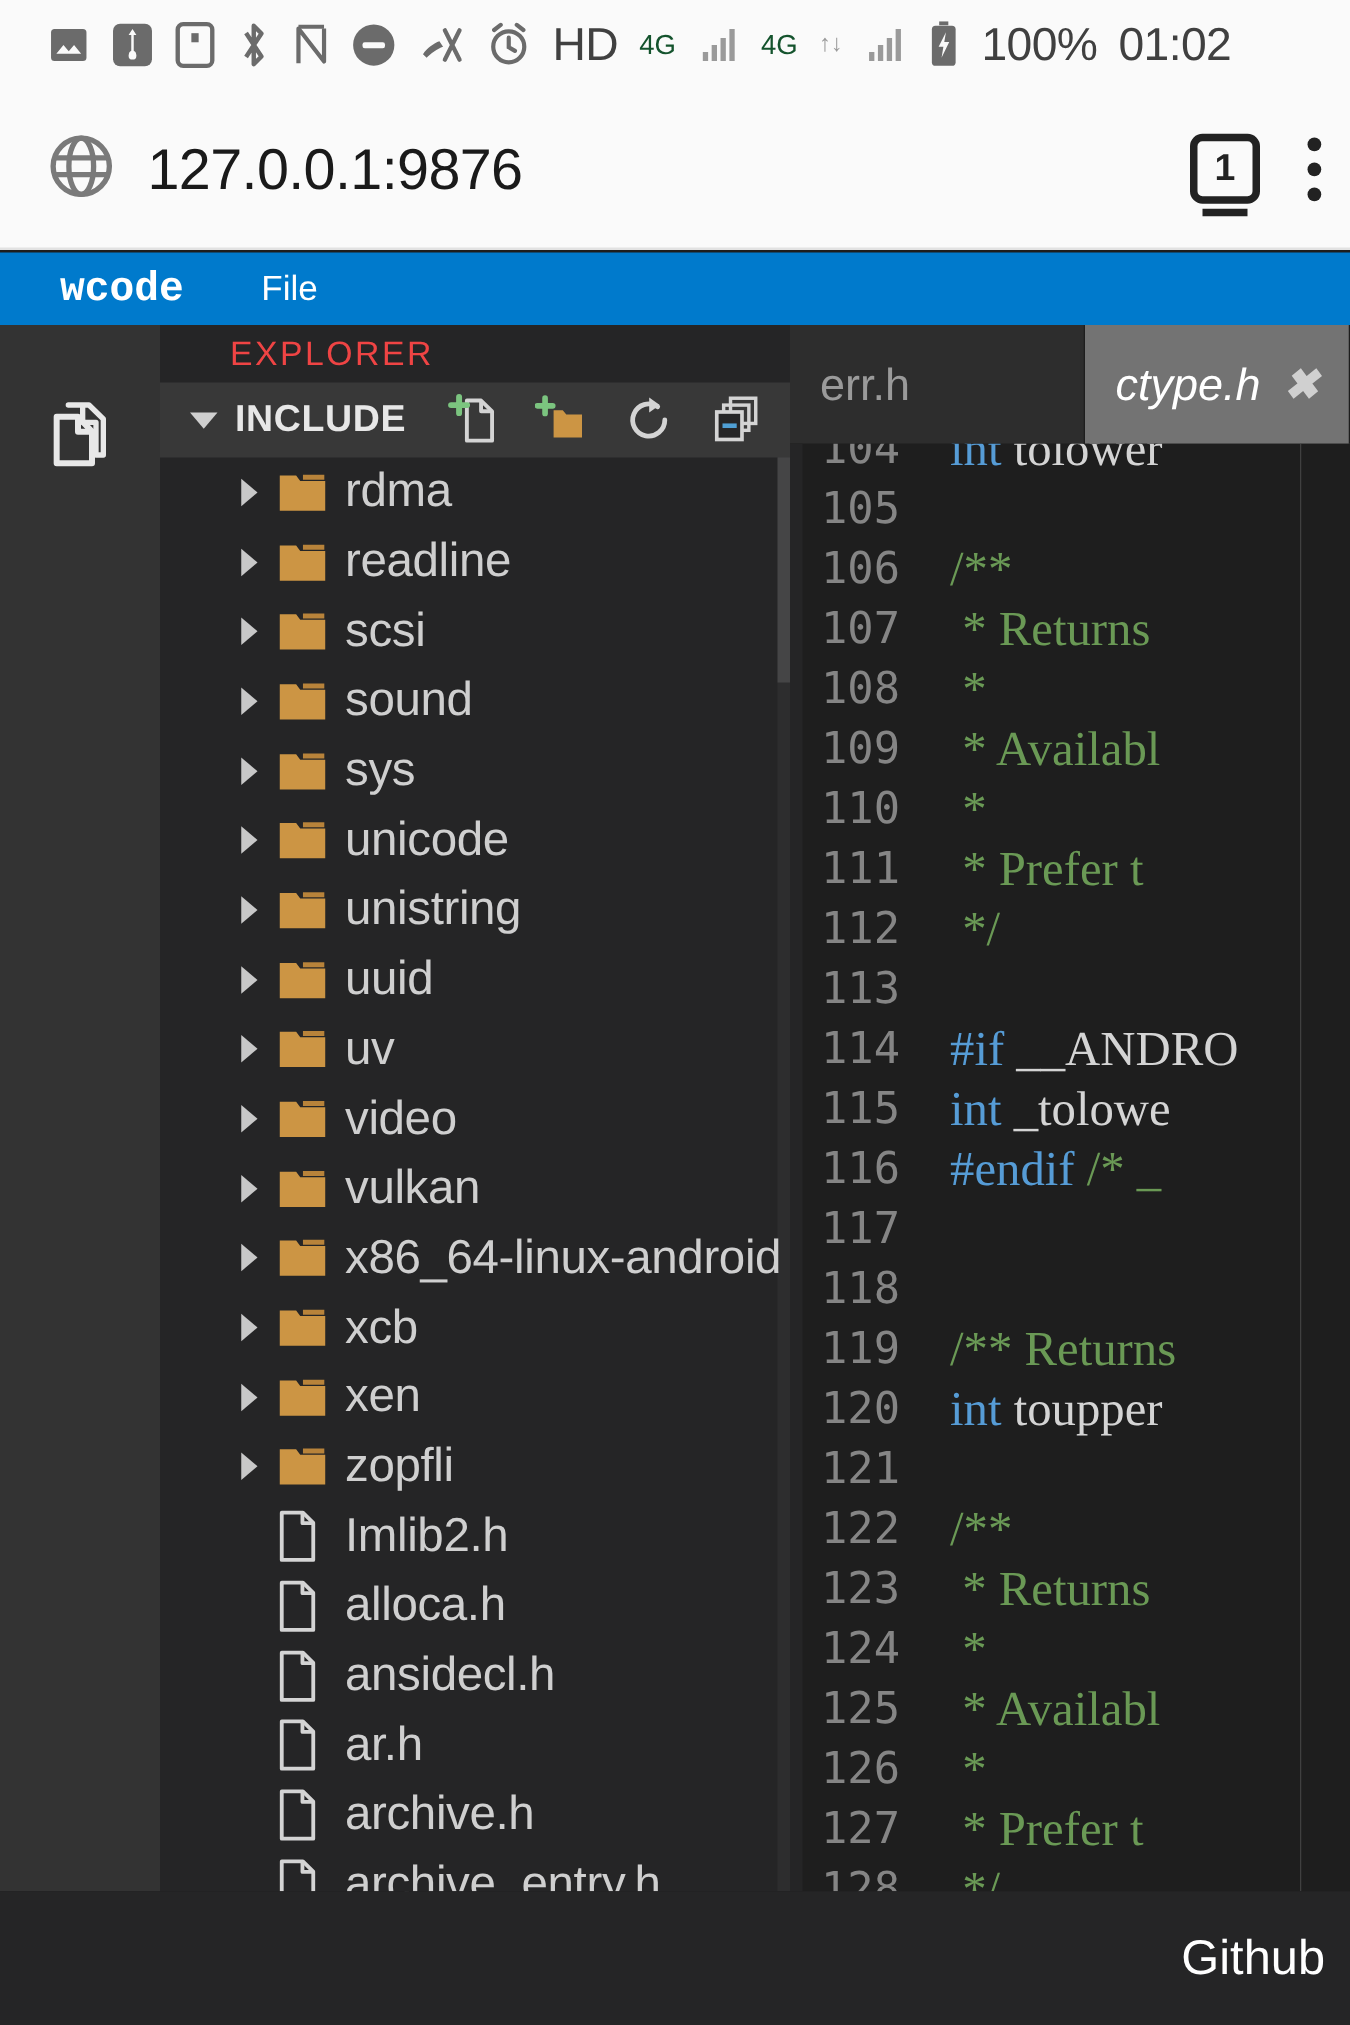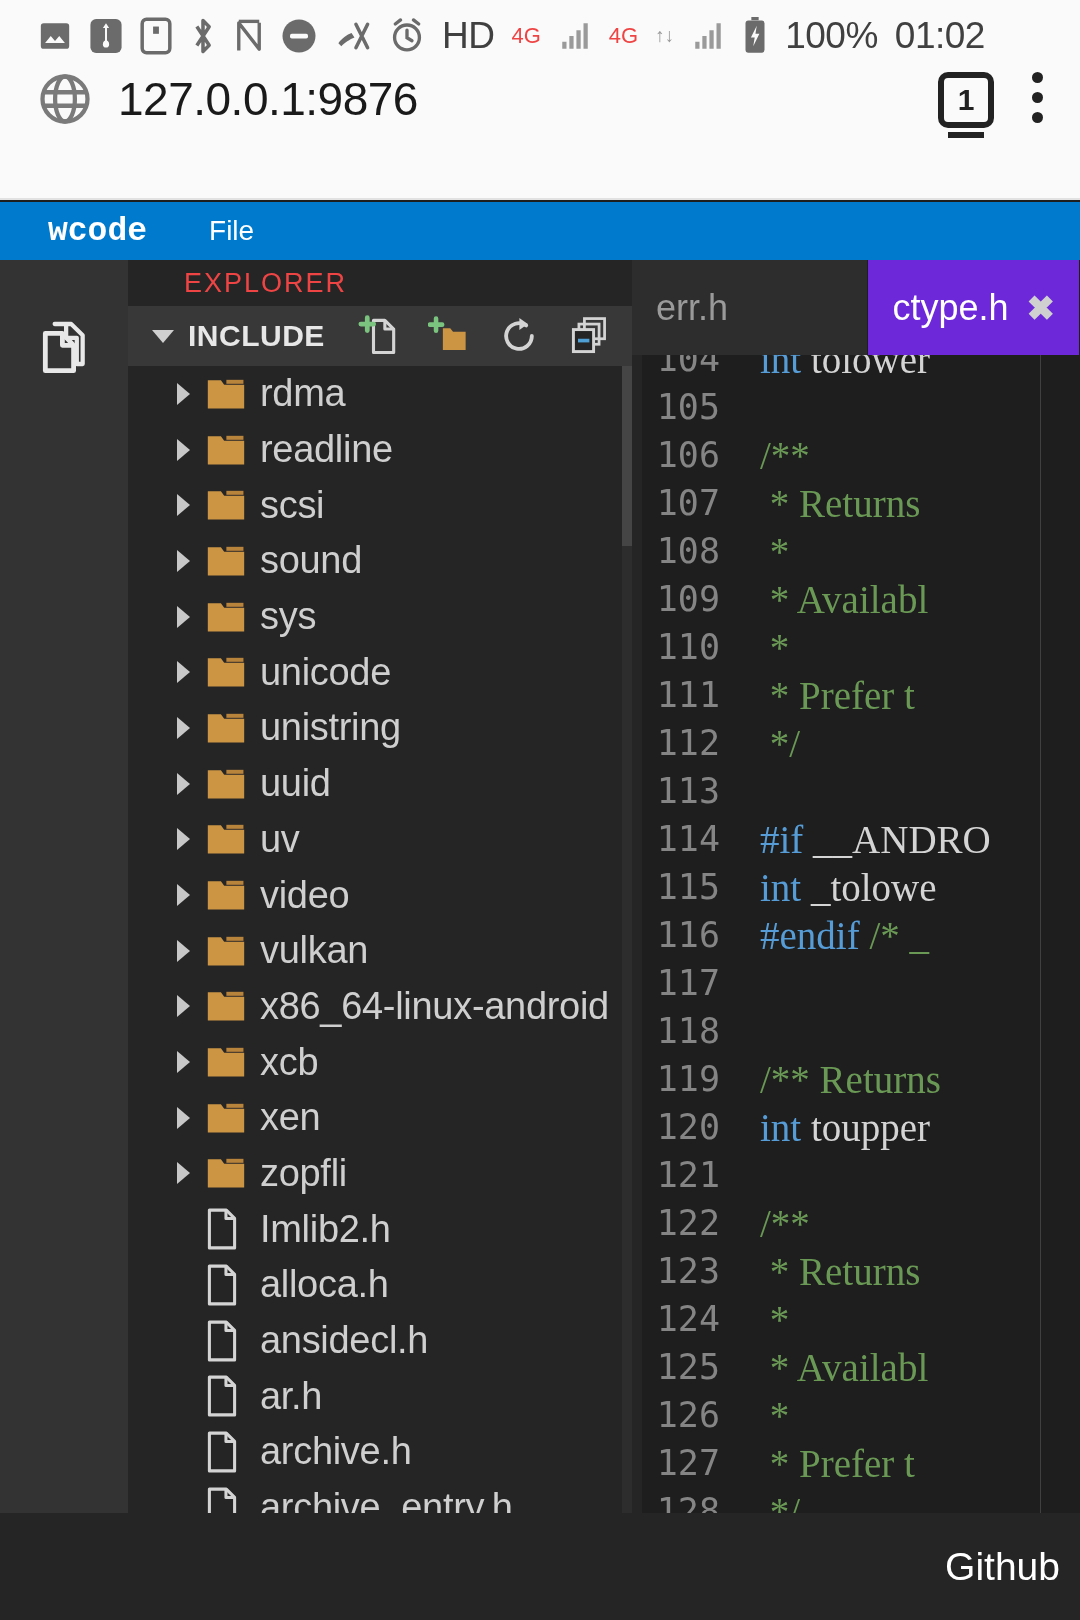--- a/index.html
+++ b/index.html
@@ -18,30 +18,30 @@
     display: flex; align-items: center;
     padding: 0 26px 0 38px;
     color: #6b6b6b;
   }
   .sb-icons { display: flex; align-items: center; gap: 17px; flex: 1; }
   .sb-ic { display: inline-flex; align-items: center; justify-content: center; }
   .sb-text {
     font-size: 37px; color: #404040; letter-spacing: -0.5px;
     font-family: "Liberation Sans", sans-serif;
   }
-  .sb-4g-small { font-size: 22px; color: #ef4444; line-height: 1; }
+  .sb-4g-small { font-size: 22px; color: #14532d; line-height: 1; }
   .arrows-4g { display: flex; flex-direction: column; align-items: center; line-height: 0.72; }
   .arrows-4g span { font-size: 19px; color: #9a9a9a; }
 
   
   .url-bar {
     position: absolute; left: 0; top: 72px; width: 1080px; height: 128px;
     background: #fafafa;
-    display: flex; 
-    padding: 0 20px 0 38px;
+    display: flex; align-items: center;
+    padding: 0 6px 0 38px;
     border-bottom: 2px solid #e2e2e2;
   }
   .url-text {
     font-size: 46px; color: #1a1a1a; margin-left: 26px; flex: 1;
     letter-spacing: -0.5px;
   }
   .tabcount {
     width: 56px; height: 56px; border: 6px solid #222; border-radius: 10px;
     display: flex; align-items: center; justify-content: center;
     font-size: 30px; font-weight: bold; color: #222;
@@ -92,21 +92,21 @@
     border-right: 11px solid transparent; border-top: 13px solid #cfcfcf;
     margin-right: 14px;
   }
   .section-label { color: #e7e7e7; font-size: 30px; font-weight: bold; letter-spacing: 0.5px; flex: 1; }
   .sec-actions { display: flex; align-items: center; gap: 28px; padding-right: 12px; }
   .sec-actions .ic { width: 42px; height: 44px; display: inline-flex; align-items: center; justify-content: center; }
 
   .tree { position: relative; }
   .tree-row {
     height: 55.7px; display: flex; align-items: center;
-    padding-left: 40px; white-space: nowrap;
+    padding-left: 56px; white-space: nowrap;
   }
   .tw {
     width: 30px; display: inline-flex; justify-content: center; align-items: center;
     margin-right: 6px; flex: none;
   }
   .tw i {
     width: 0; height: 0; border-top: 11px solid transparent;
     border-bottom: 11px solid transparent; border-left: 13px solid #c8c8c8;
     display: block;
   }
@@ -123,21 +123,21 @@
   
   .tabbar {
     position: absolute; left: 632px; top: 260px; width: 448px; height: 95px;
     background: #252526; display: flex; align-items: stretch;
   }
   .tab {
     display: flex; align-items: center; padding: 4px 24px; gap: 18px;
     background: #2d2d2d; color: #9a9a9a; font-size: 36px;
     border-right: 1px solid #1e1e1e;
   }
-  .tab.active { background: #6d28d9; color: #ffffff; }
+  .tab.active { background: #737373; color: #ffffff; font-style: italic; }
   .tab-close { color: #d0d0d0; font-size: 34px; font-weight: bold; }
 
   
   .editor {
     position: absolute; left: 632px; top: 355px; width: 448px; height: 1158px;
     background: #1e1e1e; overflow: hidden;
   }
   .code-lines { position: absolute; left: 0; top: -20px; width: 448px; }
   .cl { height: 48px; display: flex; align-items: center; white-space: pre; }
   .ln {

